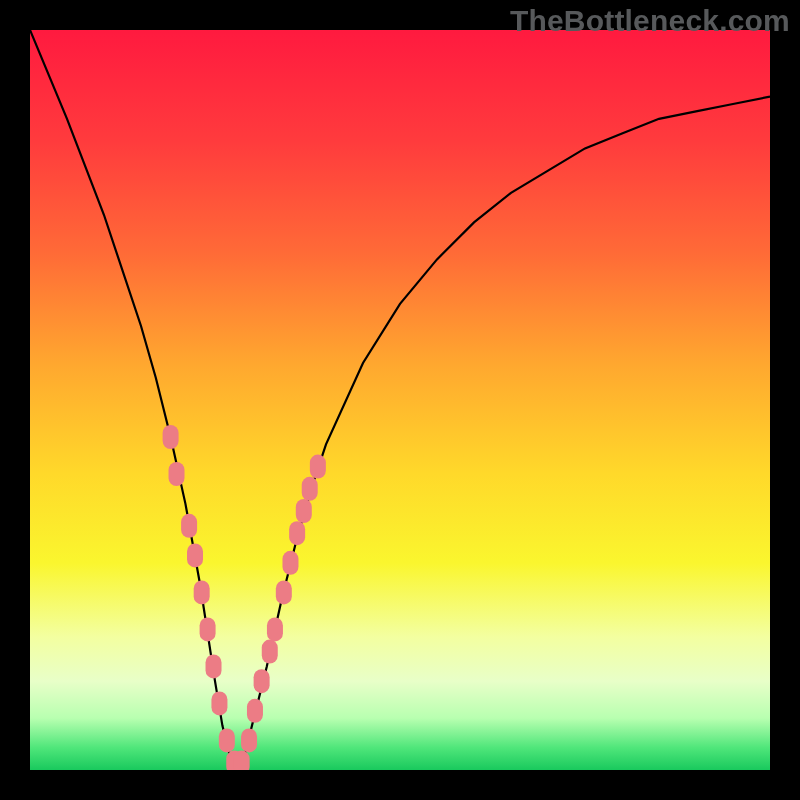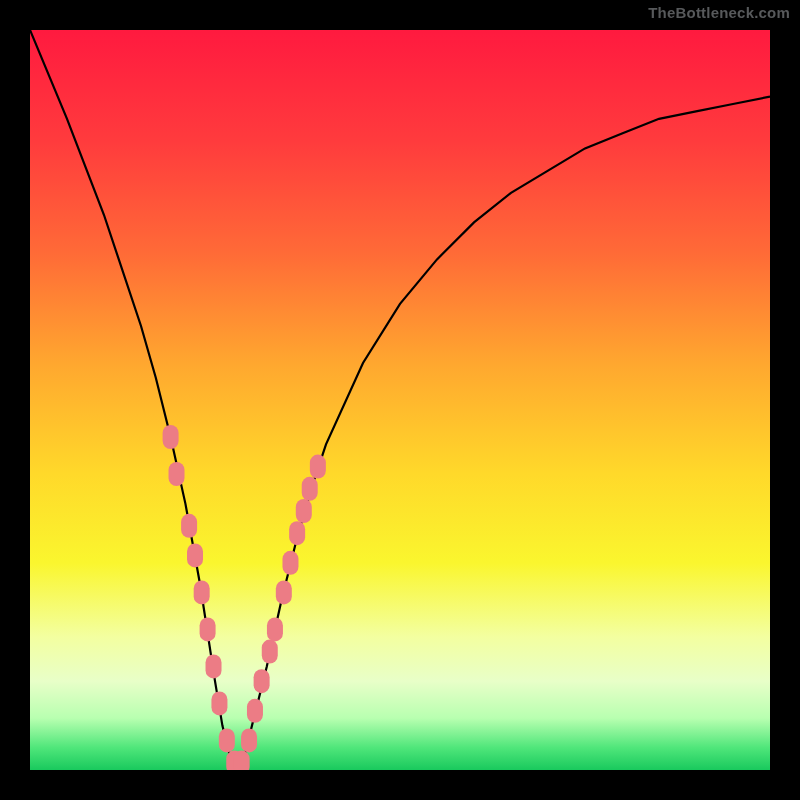--- a/index.html
+++ b/index.html
@@ -27,21 +27,21 @@
     overflow: hidden;
   }
   .plot svg {
     display: block;
   }
   .watermark {
     position: absolute;
     top: 4px;
     right: 10px;
     font-family: Arial, Helvetica, sans-serif;
-    font-size: 15px;
+    font-size: 30px;
     font-weight: 600;
     color: #57595b;
     letter-spacing: 0.2px;
   }
 </style>
 </head>
 <body>
 
 <div class="frame">
   <div class="plot">

